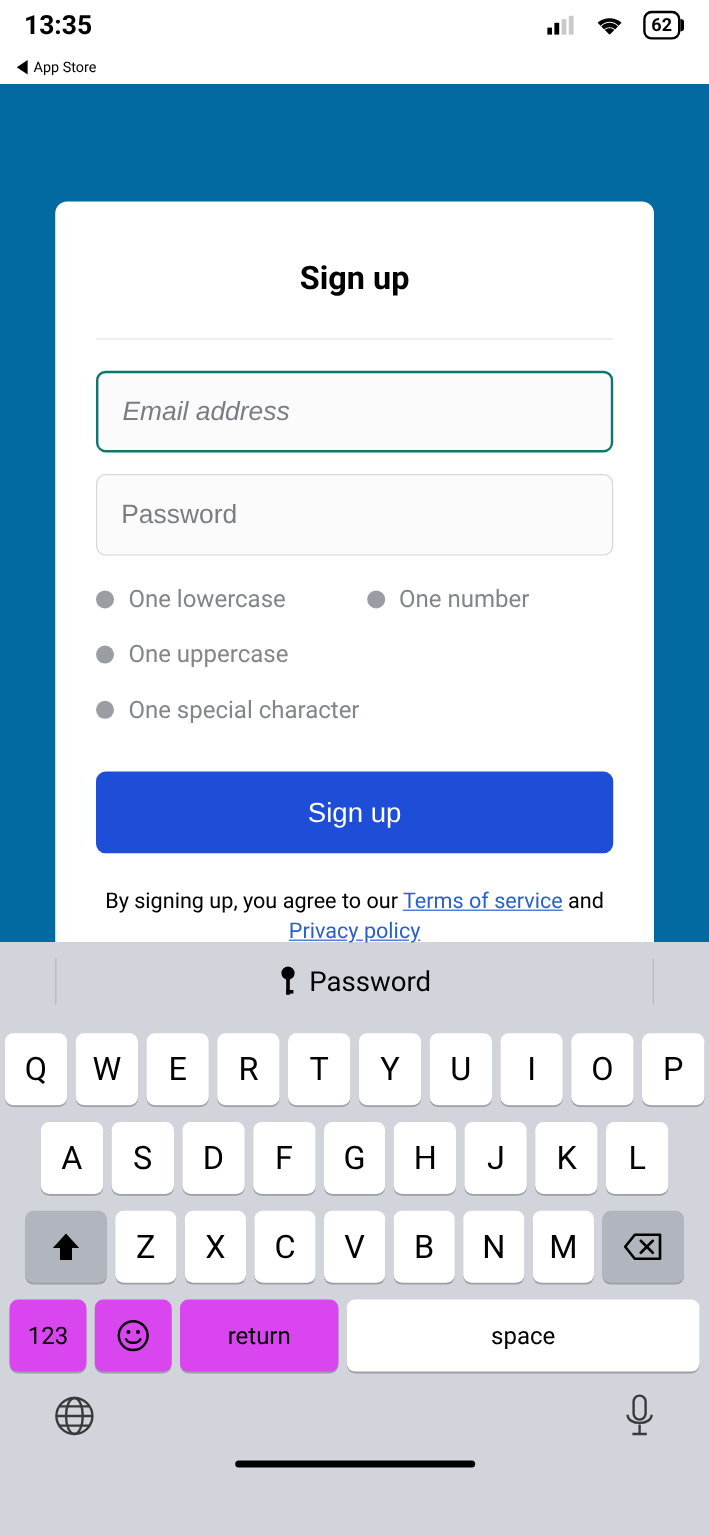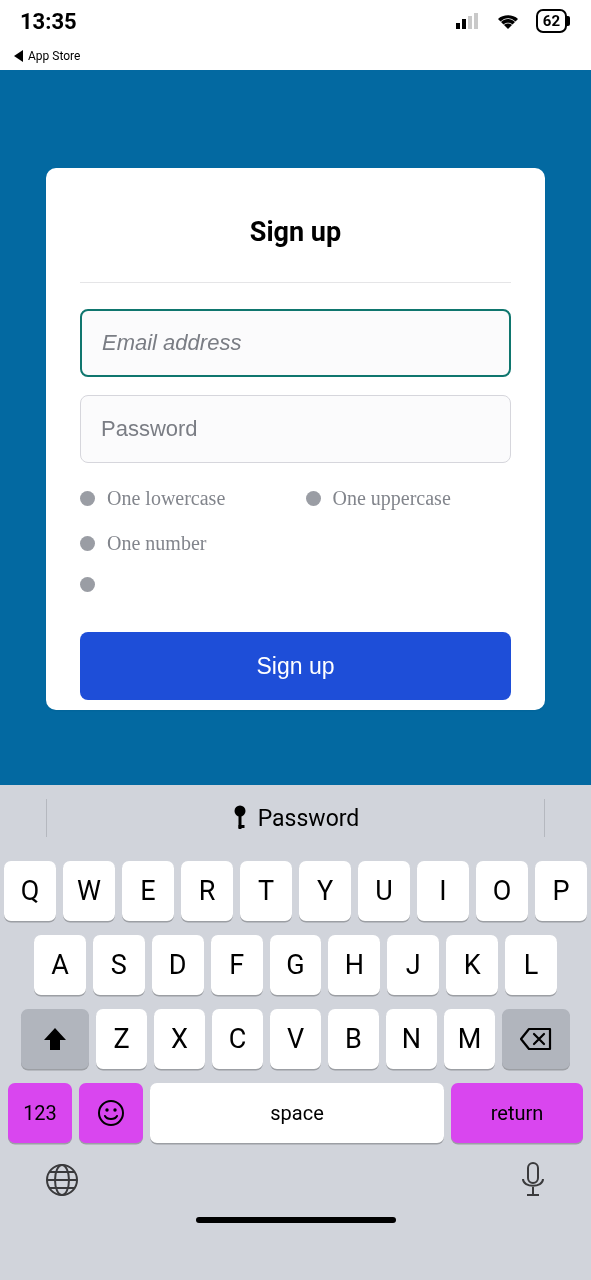--- a/index.html
+++ b/index.html
@@ -20,21 +20,21 @@
   
   .content { background: #0369a1; height: 715px; padding-top: 98px; }
   .card { margin: 0 46px; background: #fff; border-radius: 10px; padding: 48px 34px 10px 34px; box-shadow: 0 1px 2px rgba(0,0,0,0.05); }
   .card-title { text-align: center; font-size: 27px; font-weight: 700; margin-bottom: 34px; }
   .card-hr { border: none; border-top: 1px solid #e5e5e7; margin-bottom: 26px; }
   .input { width: 100%; height: 68px; border-radius: 8px; font-size: 22px; padding: 0 20px; background: #fbfbfc; }
   .input.email { border: 2px solid #0f766e; margin-bottom: 18px; font-style: italic; }
   .input.email::placeholder { color: #7a7d84; }
   .input.password { border: 1px solid #d6d6dc; }
   .input.password::placeholder { color: #7a7d84; }
-  .rules { margin-top: 24px; display: grid; grid-template-columns: 1fr 1fr; row-gap: 22px; column-gap: 20px; font-family: Liberation Serif, serif; }
+  .rules { margin-top: 24px; display: grid; grid-template-columns: 1fr 1fr; row-gap: 22px; column-gap: 20px; }
   .rule { display: flex; align-items: center; gap: 12px; color: #82858c; font-size: 20px; }
   .rule.full { grid-column: 1 / span 2; }
   .rule-dot { width: 15px; height: 15px; border-radius: 50%; background: #9a9da4; flex-shrink: 0; }
   .signup-btn { width: 100%; height: 68px; background: #1e4ed8; color: #fff; border: none; border-radius: 8px; font-size: 23px; font-weight: 500; margin-top: 40px; cursor: pointer; }
   .agree-text { text-align: center; font-size: 18px; margin-top: 28px; line-height: 1.4; }
   .agree-text a { color: #2a5fd2; text-decoration: underline; }
 
   
   .keyboard { background: #d1d4db; height: 495px; display: flex; flex-direction: column; }
   .passwords-bar { height: 66px; display: flex; align-items: center; justify-content: center; gap: 10px; font-size: 23px; position: relative; }
@@ -95,31 +95,35 @@
     <hr class="card-hr">
     <input class="input email" placeholder="Email address" style="">
     <input class="input password" type="password" placeholder="Password" style="">
     <div class="rules">
       <div class="rule">
           <span class="rule-dot"></span>
           <span>One lowercase</span>
         </div>
       <div class="rule">
           <span class="rule-dot"></span>
+          <span>One number</span>
+        </div>
+      <div class="rule">
+          <span class="rule-dot"></span>
           <span>One uppercase</span>
         </div>
-      <div class="rule">
-          <span class="rule-dot"></span>
-          <span>One number</span>
-        </div>
       <div class="rule full">
           <span class="rule-dot"></span>
+          <span>One special character</span>
         </div>
     </div>
     <button class="signup-btn">Sign up</button>
+    <div class="agree-text">
+      <span>By signing up, you agree to our </span><a href="#">Terms of service</a><span> and </span><a href="#">Privacy policy</a>
+    </div>
   </div>
 </div>
 
 <div class="keyboard">
   <div class="passwords-bar">
     <span class="sepL"></span>
     <span class="key-icon">
       <svg width="16" height="26" viewBox="0 0 16 26">
           <circle cx="8" cy="6" r="5.5" fill="#000"></circle>
           <rect x="6.5" y="10" width="3" height="14" fill="#000"></rect>
@@ -177,22 +181,22 @@
     <div class="row row4">
       <div class="key num">123</div>
       <div class="key emoji">
         <svg width="28" height="28" viewBox="0 0 28 28">
             <circle cx="14" cy="14" r="12" fill="none" stroke="#000" stroke-width="2"></circle>
             <circle cx="10" cy="11" r="1.7" fill="#000"></circle>
             <circle cx="18" cy="11" r="1.7" fill="#000"></circle>
             <path d="M8 17 C10 21 18 21 20 17" fill="none" stroke="#000" stroke-width="2" stroke-linecap="round"></path>
           </svg>
       </div>
+      <div class="key return">return</div>
       <div class="key space">space</div>
-      <div class="key return">return</div>
     </div>
   </div>
 
   <div class="bottom-bar">
     <span>
       <svg width="36" height="36" viewBox="0 0 36 36">
           <circle cx="18" cy="18" r="15" fill="none" stroke="#3a3a3c" stroke-width="2"></circle>
           <ellipse cx="18" cy="18" rx="7" ry="15" fill="none" stroke="#3a3a3c" stroke-width="2"></ellipse>
           <line x1="3" y1="18" x2="33" y2="18" stroke="#3a3a3c" stroke-width="2"></line>
           <path d="M5 10 L31 10 M5 26 L31 26" stroke="#3a3a3c" stroke-width="2"></path>

